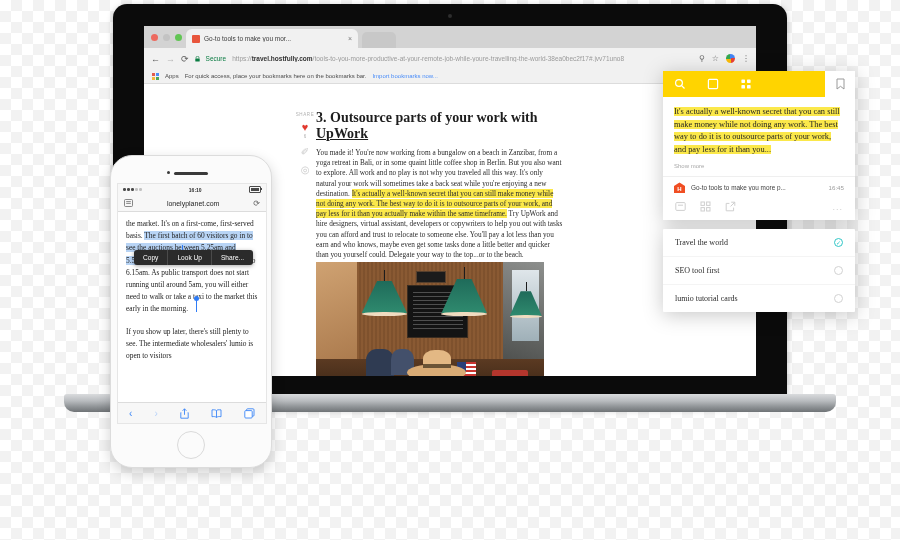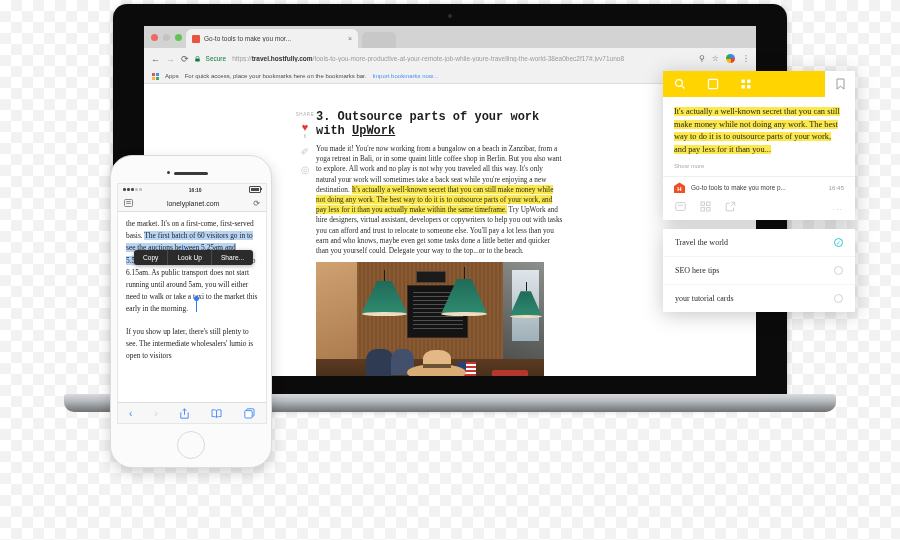--- a/index.html
+++ b/index.html
@@ -140,22 +140,22 @@
   .rail-label { font-size: 4.5px; color: #b0b0b0; letter-spacing: .6px; }
   .rail-ico { font-size: 10px; color: #c9c9c9; margin-top: 7px; }
   .rail-heart { color: #e2392f; font-size: 11px; margin-top: 4px; }
   .rail-count { font-size: 4.5px; color: #b0b0b0; margin-top: 1px; }
 
   .article {
     position: absolute; left: 172px; top: 26px;
     width: 248px;
   }
   .art-h {
-    font-family: Liberation Mono, monospace;
-    font-size: 12px; font-weight: 700; color: #1d1d1d;
+    font-family: Liberation Serif, serif;
+    font-size: 14px; font-weight: 700; color: #1d1d1d;
     margin: 0 0 6px 0;
   }
   .art-h u { text-decoration: underline; }
   .art-p {
     font-family: "Liberation Serif", serif;
     font-size: 7.3px; line-height: 10.2px; color: #2b2b2b;
     margin: 0; text-align: left;
   }
   mark { background: #fbe84a; color: #2b2b2b; }
 
@@ -601,25 +601,25 @@
       <span class="grow"></span>
       <span style="font-size:9px;letter-spacing:1px">...</span>
     </div>
 
     <div class="lum-list">
       <div class="lum-item">
         <span class="li-label">Travel the world</span>
         <span class="li-radio on">✓</span>
       </div>
       <div class="lum-item">
-        <span class="li-label">SEO here tips</span>
+        <span class="li-label">SEO tool first</span>
         <span class="li-radio"></span>
       </div>
       <div class="lum-item">
-        <span class="li-label">your tutorial cards</span>
+        <span class="li-label">lumio tutorial cards</span>
         <span class="li-radio"></span>
       </div>
     </div>
   </div>
 
   <div id="iphone">
     <div class="ip-body">
       <div class="ip-front-cam"></div>
       <div class="ip-speaker"></div>
       <div class="ip-home"></div>

